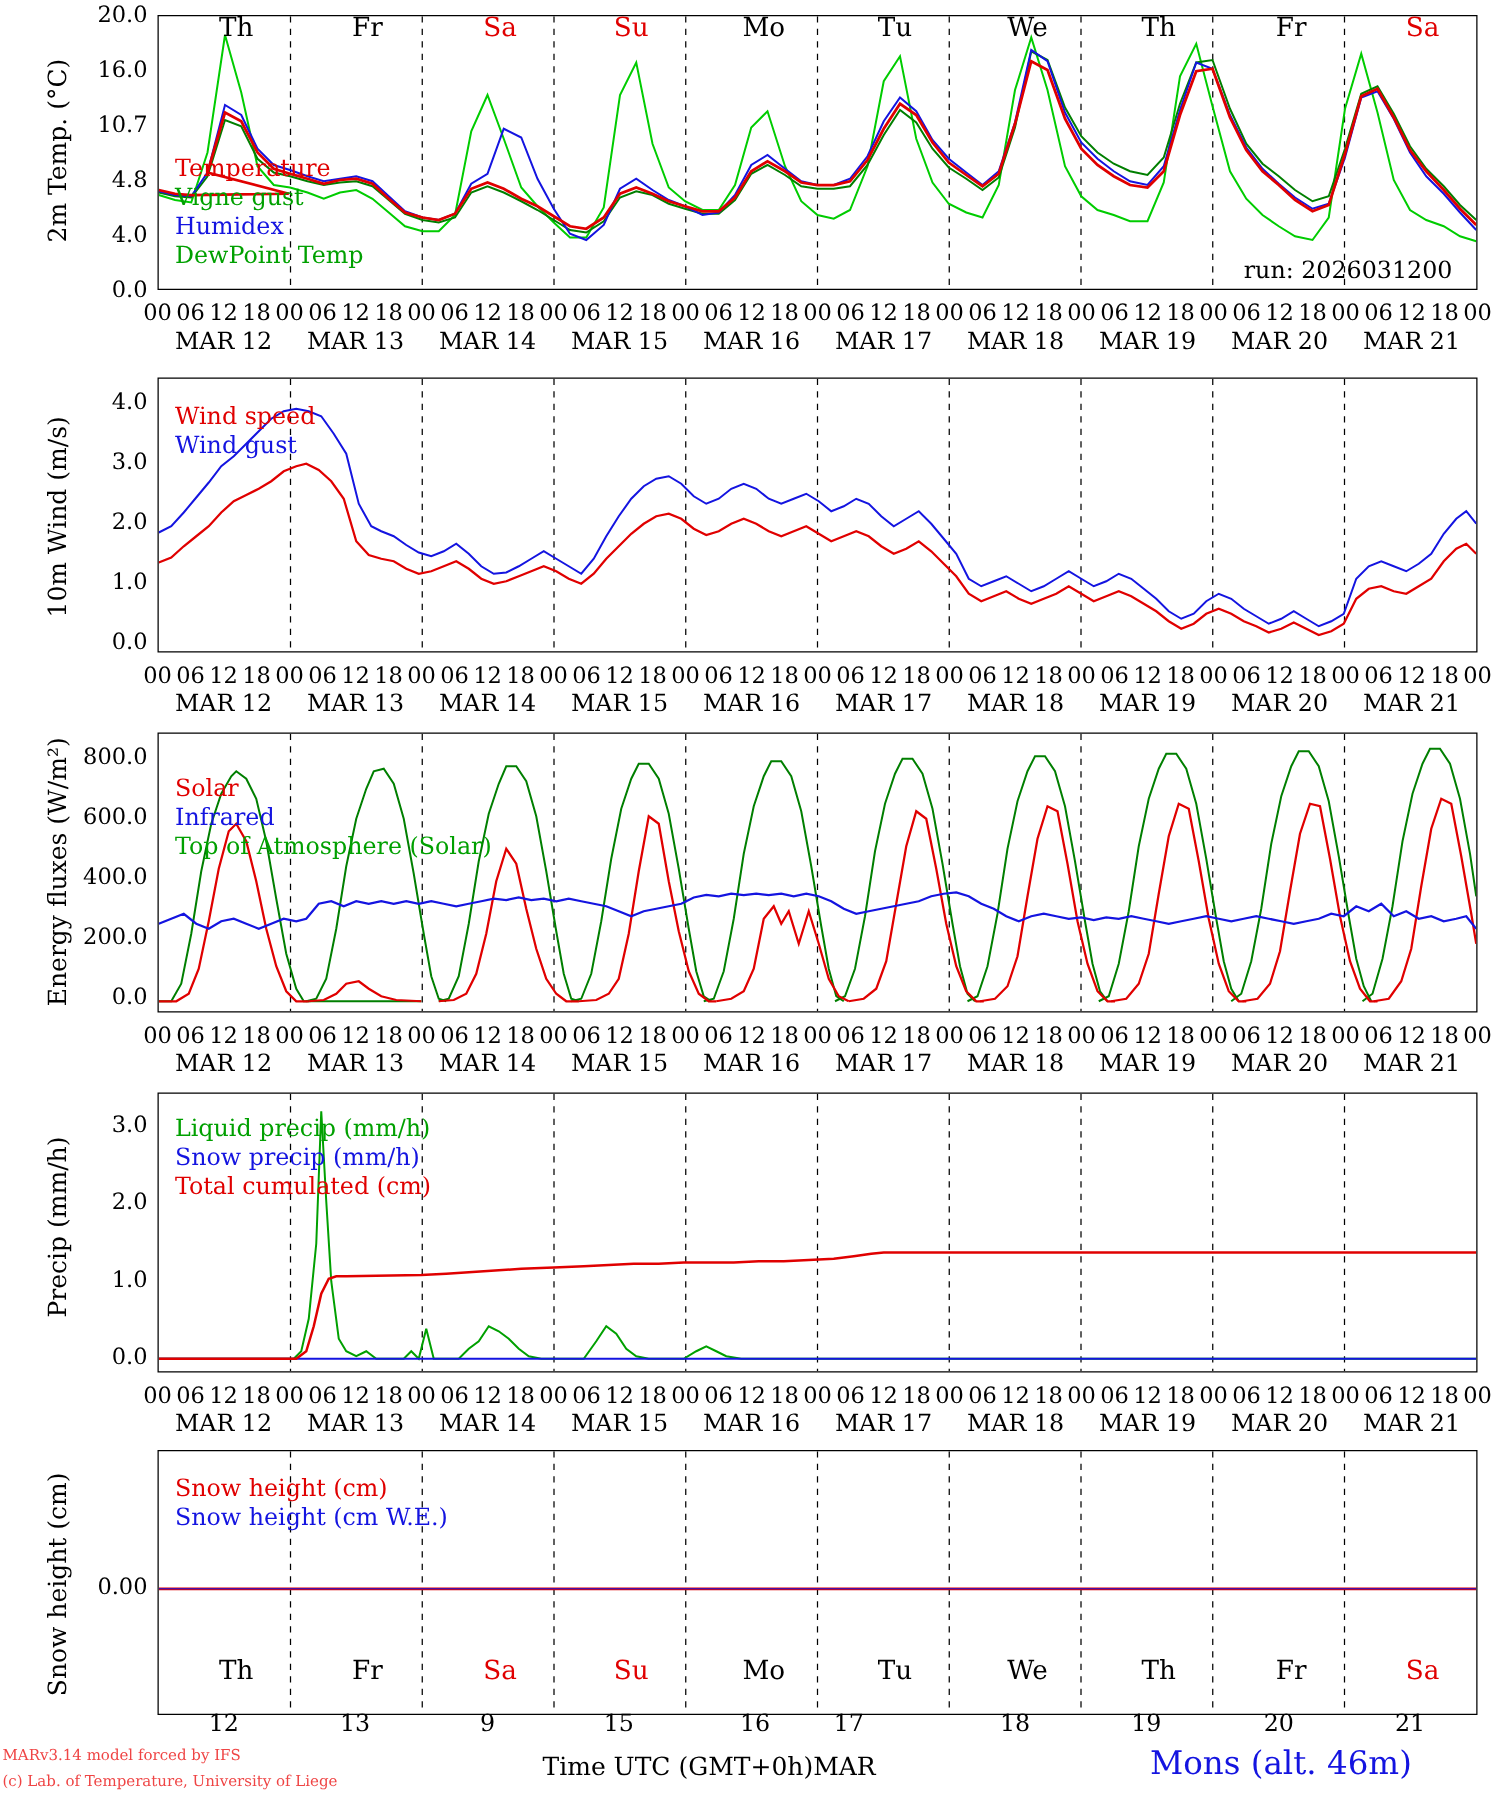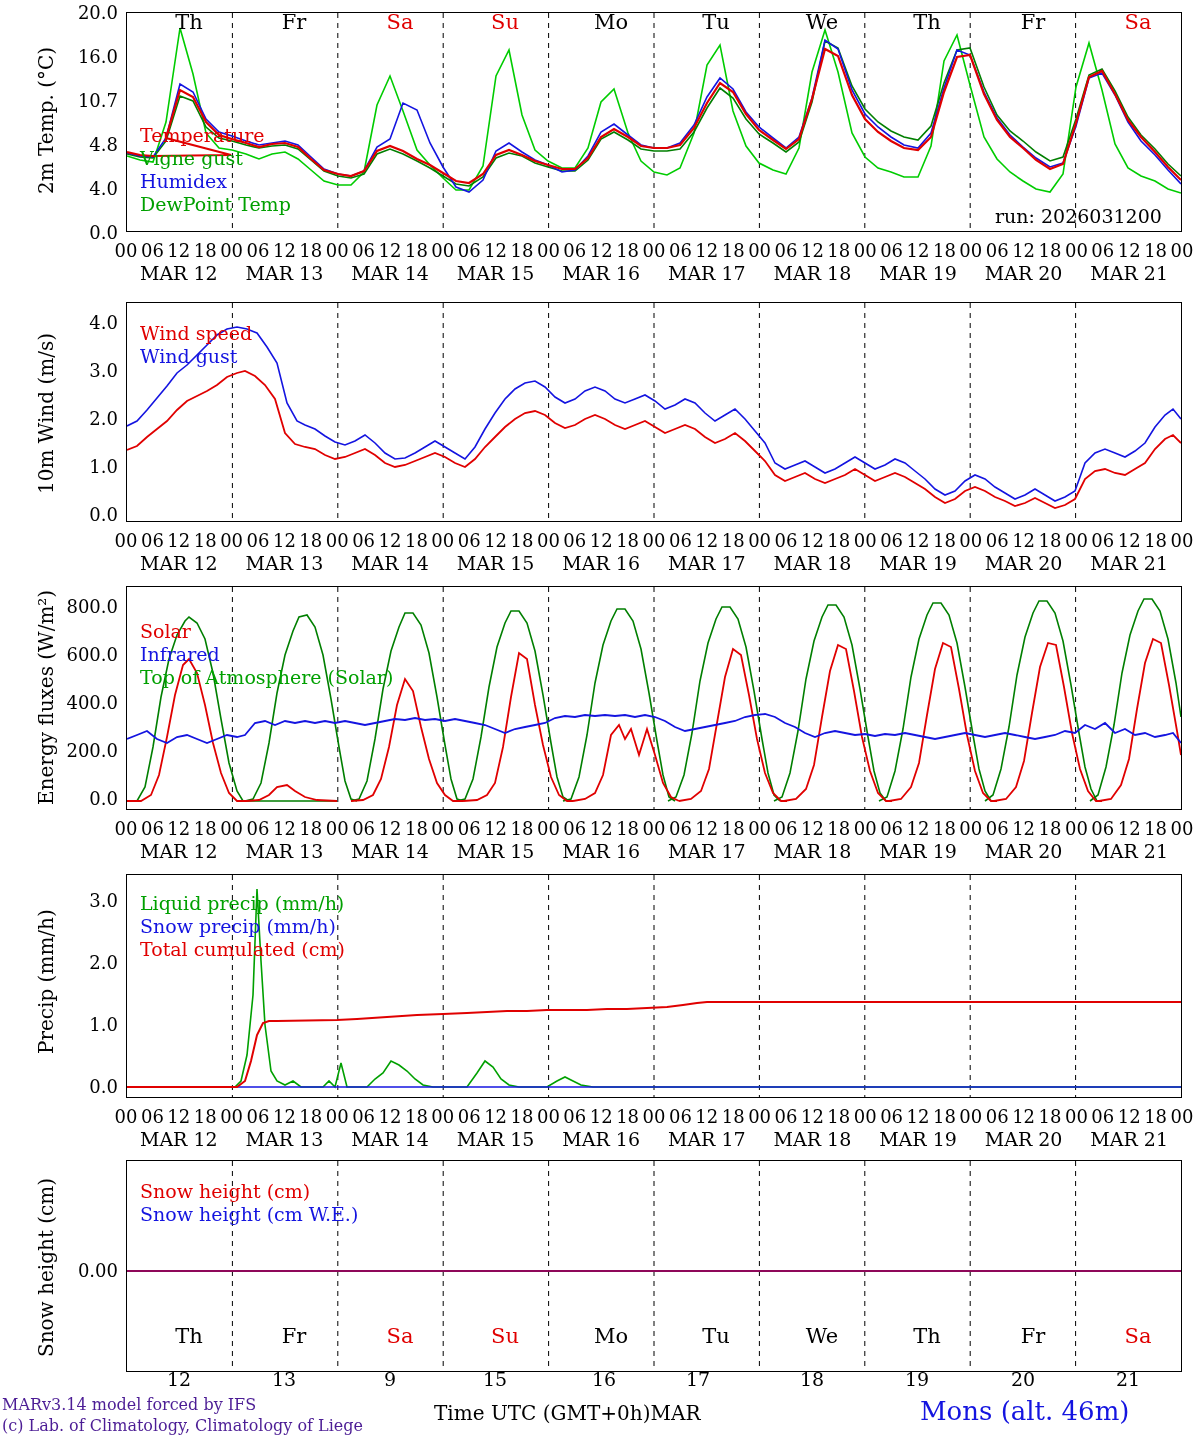--- a/index.html
+++ b/index.html
@@ -15,21 +15,21 @@
   .red{color:#e00000;} .blue{color:#1414e0;} .green{color:#00a000;}
   .tickrow{position:absolute;font-size:18px;letter-spacing:0px;}
   .tickrow span{position:absolute;transform:translateX(-50%);}
   .daterow{position:absolute;font-size:19px;}
   .daterow span{position:absolute;transform:translateX(-50%);white-space:nowrap;}
   .dowrow{position:absolute;font-size:21px;}
   .dowrow span{position:absolute;transform:translateX(-50%);}
   .yaxis{position:absolute;font-size:18px;}
   .yaxis span{position:absolute;transform:translateY(-50%);text-align:right;display:block;}
   .runlabel{position:absolute;font-size:19px;}
-  .footleft{position:absolute;font-size:16px;color:#4c1d95;line-height:21px;}
+  .footleft{position:absolute;font-size:12px;color:#ef4444;line-height:21px;}
   .footcenter{position:absolute;font-size:20px;}
   .footright{position:absolute;font-size:26px;color:#1414e0;}
 </style>
 </head>
 <body>
 
 <div class="page">
 
   <div class="panel" style="top:0;height:280px;">
     <div class="ylabel" style="left:34px;top:10px;height:220px;">2m Temp. (°C)</div>
@@ -469,28 +469,28 @@
       <span style="left:927px;">Th</span>
       <span style="left:1033px;">Fr</span>
       <span class="red" style="left:1138px;">Sa</span>
     </div>
     <div class="daterow" style="left:0;top:216px;width:1194px;height:24px;">
       <span style="left:179px;">12</span>
       <span style="left:284px;">13</span>
       <span style="left:390px;">9</span>
       <span style="left:495px;">15</span>
       <span style="left:604px;text-align:right;">16</span>
-      <span style="left:698px;">17</span>
+      <span style="left:679px;">17</span>
       <span style="left:812px;">18</span>
       <span style="left:917px;">19</span>
       <span style="left:1023px;">20</span>
       <span style="left:1128px;">21</span>
     </div>
   </div>
 
   <div class="footleft" style="left:2px;top:1394px;">
     <div>MARv3.14 model forced by IFS</div>
-    <div>(c) Lab. of Climatology, Climatology of Liege</div>
+    <div>(c) Lab. of Temperature, University of Liege</div>
   </div>
   <div class="footcenter" style="left:434px;top:1401px;">Time UTC (GMT+0h)MAR</div>
   <div class="footright" style="left:920px;top:1396px;">Mons (alt. 46m)</div>
 
 </div>
 
 </body></html>

